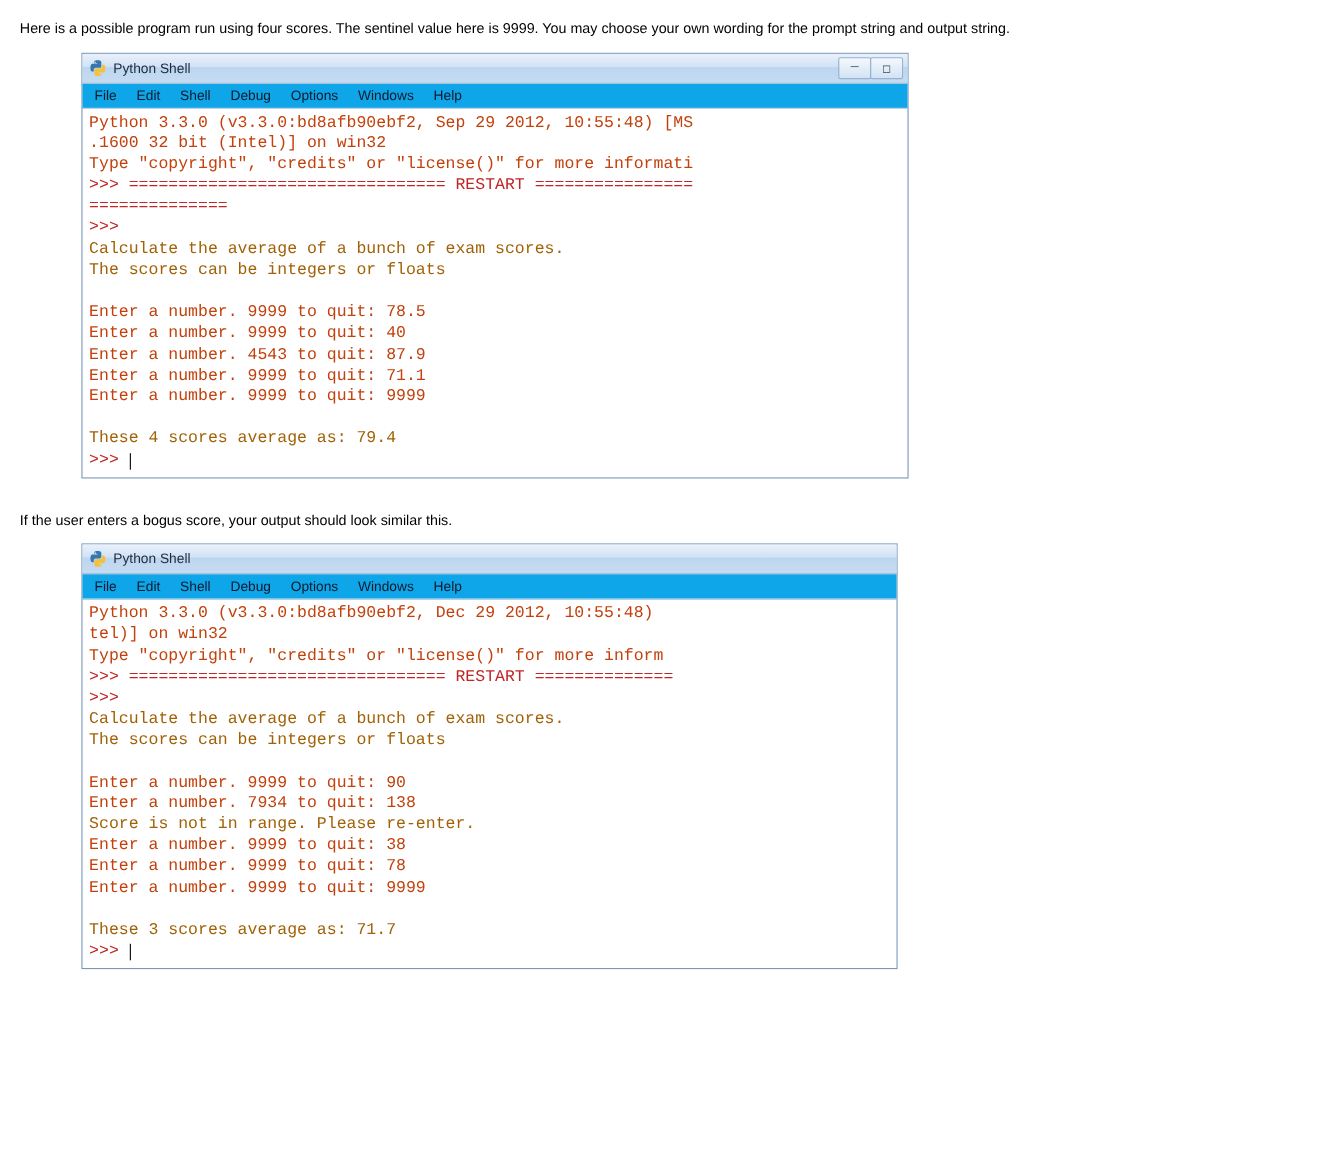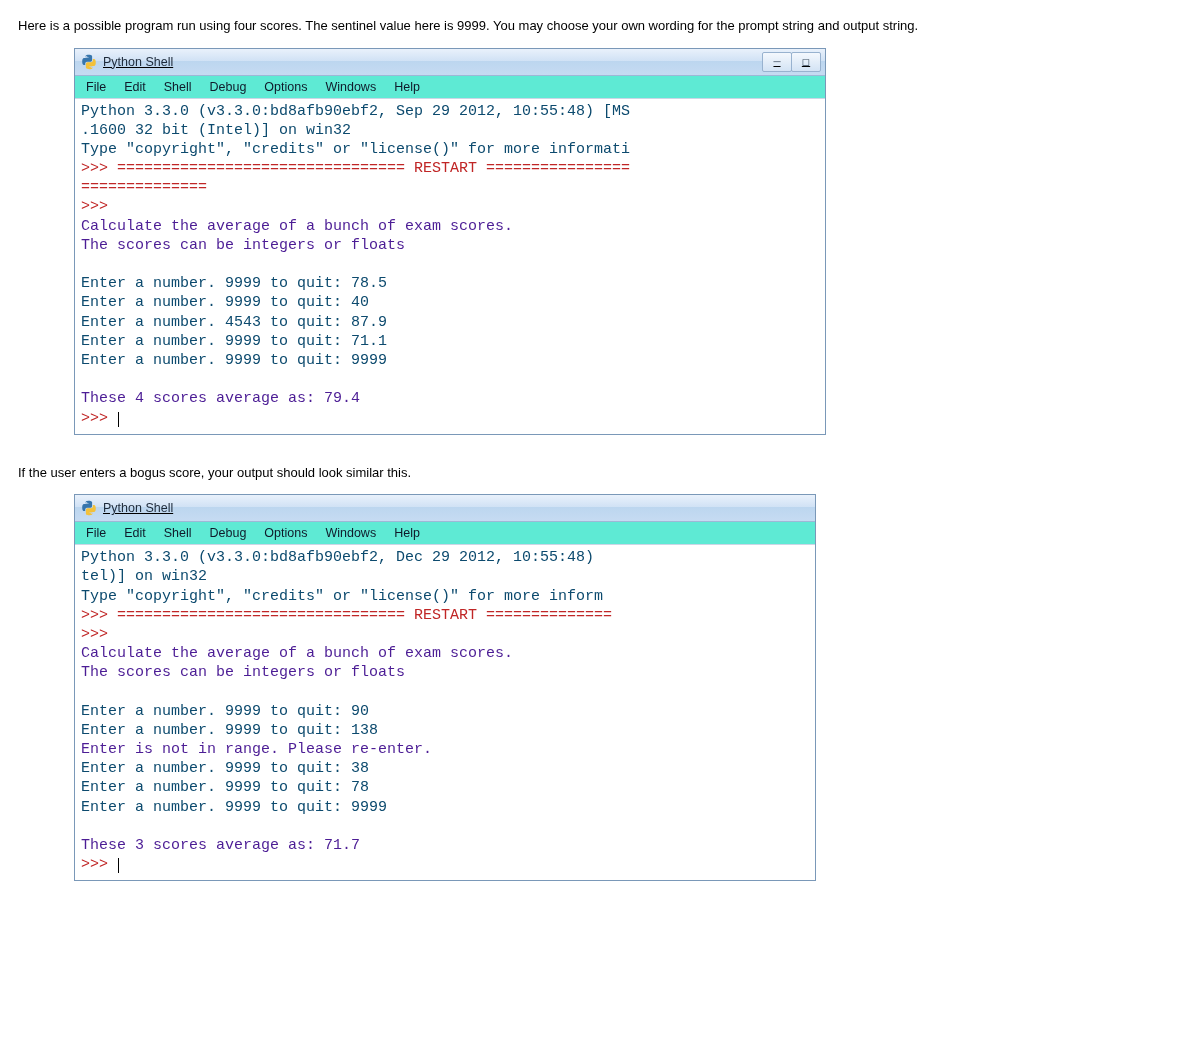--- a/index.html
+++ b/index.html
@@ -33,21 +33,20 @@
     
     .titlebar {
       background: linear-gradient(to bottom, #e9f1fb 0%, #d1e2f5 45%, #bcd6ef 46%, #c6dbf2 100%);
       border-bottom: 1px solid #9db8d6;
       display: flex;
       align-items: center;
       height: 26px;
       padding: 0 4px 0 6px;
       font-family: "Segoe UI", Tahoma, sans-serif;
       position: relative;
-      text-decoration: underline;
     }
     .titlebar-icon svg {
       display: block;
     }
     .titlebar-title {
       font-size: 12.5px;
       color: #1d2a3a;
       margin-left: 6px;
       flex: 1;
     }
@@ -64,21 +63,21 @@
       align-items: center;
       justify-content: center;
       font-size: 10px;
       font-family: Tahoma, sans-serif;
       color: #3a4a5c;
       border-radius: 2px;
       margin-left: -1px;
     }
     
     .menubar {
-      background: #5eead4;
+      background: #0ea5e9;
       border-bottom: 1px solid #cbd6e6;
       display: flex;
       font-family: "Segoe UI", Tahoma, sans-serif;
       font-size: 12.5px;
       padding: 2px 2px;
     }
     .menu-item {
       padding: 2px 9px;
       color: #0f1a2a;
     }
@@ -88,23 +87,23 @@
       font-family: "Courier New", monospace;
       font-size: 15px;
       line-height: 1.28;
     }
     .console pre {
       margin: 0;
       font-family: inherit;
       font-size: inherit;
       white-space: pre;
     }
-    .kw-blue { color: #4c1d95; }
+    .kw-blue { color: #a16207; }
     .kw-red { color: #c02626; }
-    .kw-dk  { color: #0c4a6e; }
+    .kw-dk  { color: #c2410c; }
     .cursor {
       border-left: 1.2px solid #000;
       display: inline-block;
       height: 1em;
       vertical-align: text-bottom;
       margin-left: 1px;
     }
     
     .py-icon-blue { fill: #3876ac; }
     .py-icon-yellow { fill: #f3c13a; }
@@ -195,22 +194,22 @@
     <div class="console">
 <pre><span class="kw-dk">Python 3.3.0 (v3.3.0:bd8afb90ebf2, Dec 29 2012, 10:55:48)</span>
 <span class="kw-dk">tel)] on win32</span>
 <span class="kw-dk">Type "copyright", "credits" or "license()" for more inform</span>
 <span class="kw-red">&gt;&gt;&gt; ================================ RESTART ==============</span>
 <span class="kw-red">&gt;&gt;&gt; </span>
 <span class="kw-blue">Calculate the average of a bunch of exam scores.</span>
 <span class="kw-blue">The scores can be integers or floats</span>
 
 <span class="kw-dk">Enter a number. 9999 to quit: 90</span>
-<span class="kw-dk">Enter a number. 9999 to quit: 138</span>
-<span class="kw-blue">Enter is not in range. Please re-enter.</span>
+<span class="kw-dk">Enter a number. 7934 to quit: 138</span>
+<span class="kw-blue">Score is not in range. Please re-enter.</span>
 <span class="kw-dk">Enter a number. 9999 to quit: 38</span>
 <span class="kw-dk">Enter a number. 9999 to quit: 78</span>
 <span class="kw-dk">Enter a number. 9999 to quit: 9999</span>
 
 <span class="kw-blue">These 3 scores average as: 71.7</span>
 <span class="kw-red">&gt;&gt;&gt; </span><span class="cursor"></span></pre>
     </div>
   </div>
 </div>
 

